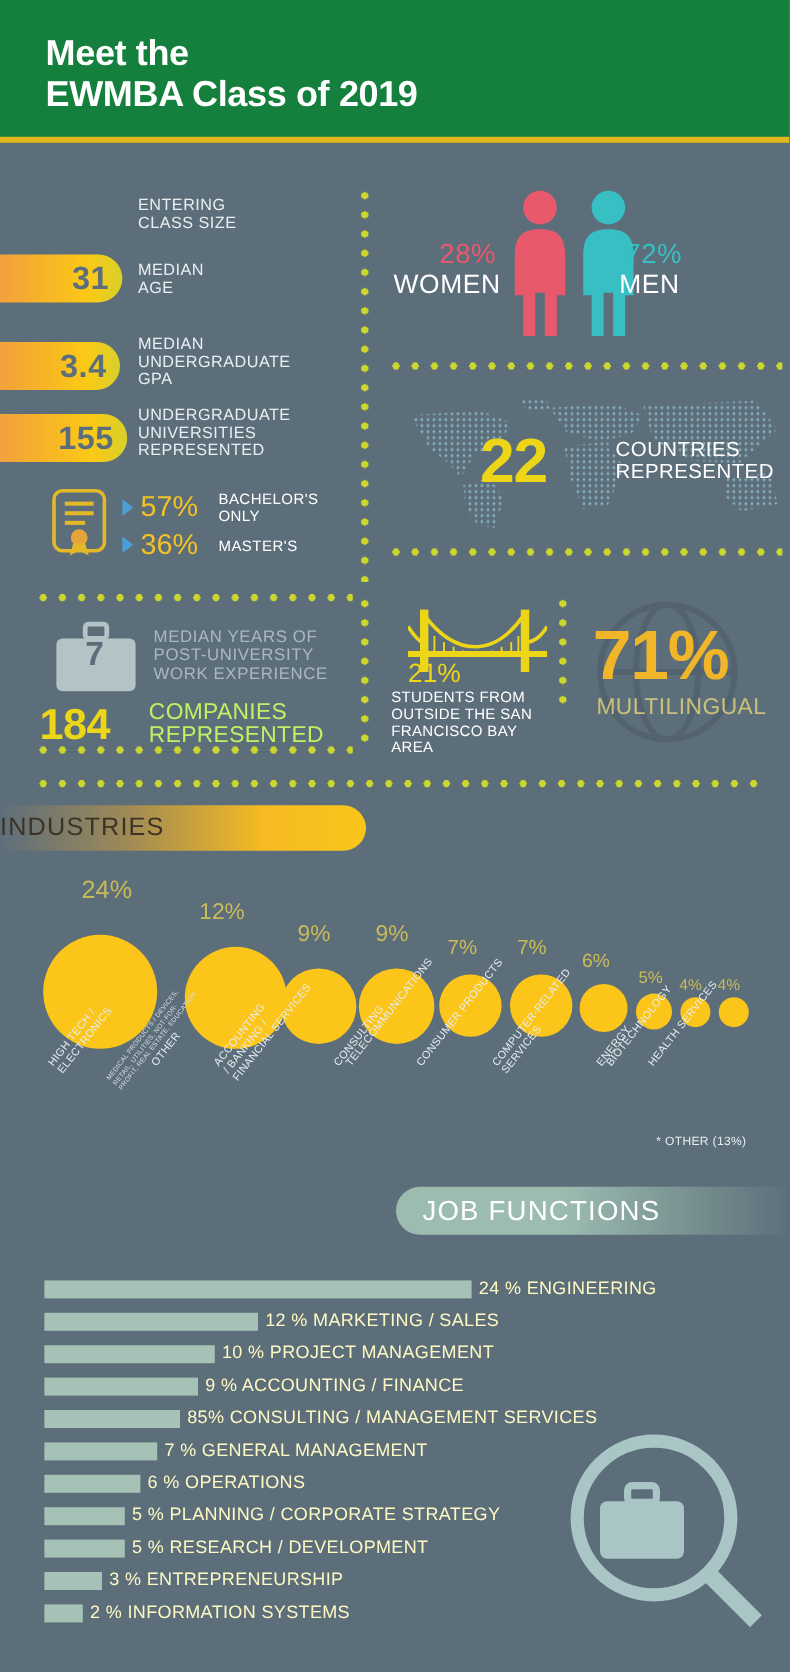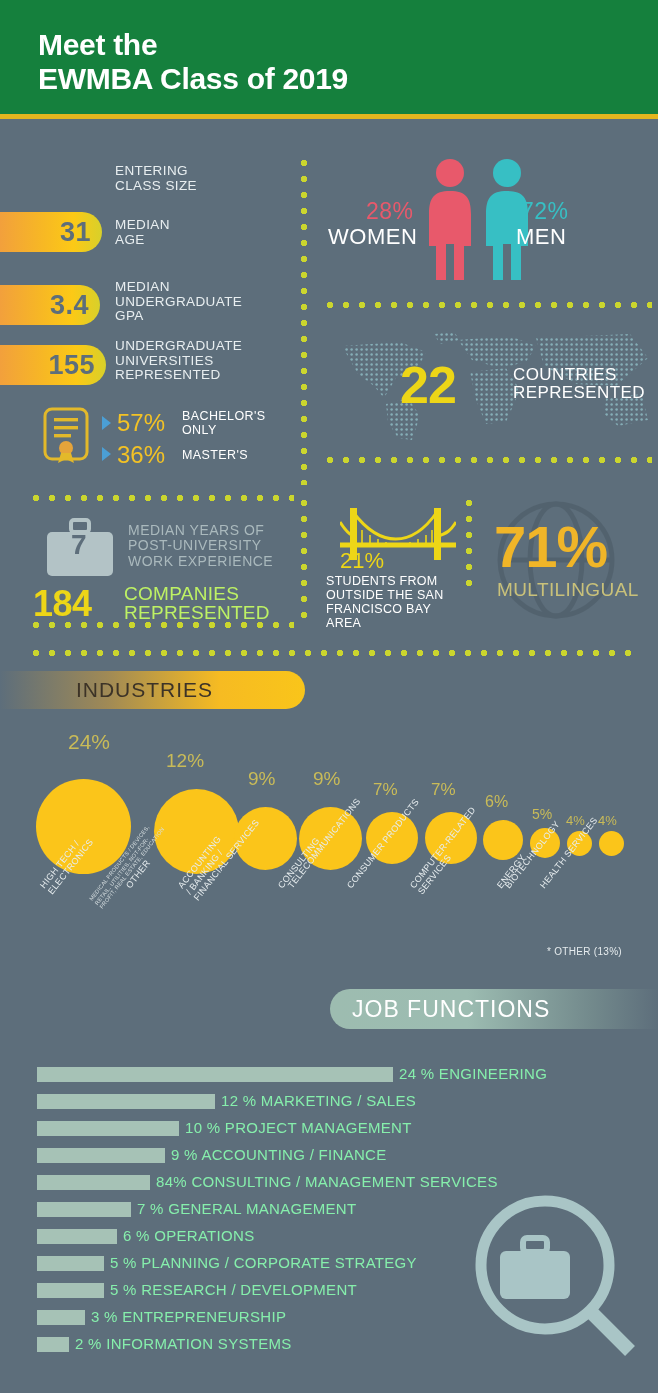--- a/index.html
+++ b/index.html
@@ -109,21 +109,21 @@
   }
   .multi-label {
     position: absolute; color: #c9c17a; font-size: 19px; letter-spacing: 0.4px;
   }
 
   
   .banner-industries {
     position: absolute; left: 0; top: 671px; width: 305px; height: 38px;
     border-radius: 0 20px 20px 0;
     background: linear-gradient(90deg, rgba(93,110,123,0) 0%, rgba(214,160,55,.55) 35%, #f6bb22 72%, #f9c51a 100%);
-    display: flex; align-items: center; justify-content: center; padding-right: 16px;
+    display: flex; align-items: center; justify-content: flex-start; padding-right: 16px;
   }
   .banner-industries span { color: #3c3327; font-size: 21px; letter-spacing: 1px; }
 
   .banner-jobs {
     position: absolute; left: 330px; top: 989px; width: 328px; height: 40px;
     border-radius: 20px 0 0 20px;
     background: linear-gradient(90deg, #9dbcb0 0%, #9cbcb1 42%, rgba(140,170,160,.45) 80%, rgba(93,110,123,0) 100%);
     display: flex; align-items: center; padding-left: 22px;
   }
   .banner-jobs span { color: #ffffff; font-size: 23px; letter-spacing: 1px; }
@@ -143,21 +143,21 @@
   }
   .other-note {
     position: absolute; right: 36px; top: 946px;
     color: #e6ecee; font-size: 10px; letter-spacing: 0.3px;
   }
 
   
   .jf-row { position: absolute; left: 37px; height: 15px; }
   .jf-bar { position: absolute; left: 0; top: 0; height: 15px; background: #a6c2b6; }
   .jf-text {
-    position: absolute; top: -2px; color: #86efac; font-size: 15px;
+    position: absolute; top: -2px; color: #fef9c3; font-size: 15px;
     letter-spacing: 0.3px; white-space: nowrap;
   }
 
   .mag { position: absolute; left: 470px; top: 1193px; }
 </style>
 </head>
 <body>
 
 <div class="page">
 
@@ -371,21 +371,21 @@
   <div class="jf-row" style="top:1121px; width:600px;">
     <div class="jf-bar" style="width:142px;"></div>
     <div class="jf-text" style="left:148px;">10 % PROJECT MANAGEMENT</div>
   </div>
   <div class="jf-row" style="top:1148px; width:600px;">
     <div class="jf-bar" style="width:128px;"></div>
     <div class="jf-text" style="left:134px;">9 % ACCOUNTING / FINANCE</div>
   </div>
   <div class="jf-row" style="top:1175px; width:600px;">
     <div class="jf-bar" style="width:113px;"></div>
-    <div class="jf-text" style="left:119px;">84% CONSULTING / MANAGEMENT SERVICES</div>
+    <div class="jf-text" style="left:119px;">85% CONSULTING / MANAGEMENT SERVICES</div>
   </div>
   <div class="jf-row" style="top:1202px; width:600px;">
     <div class="jf-bar" style="width:94px;"></div>
     <div class="jf-text" style="left:100px;">7 % GENERAL MANAGEMENT</div>
   </div>
   <div class="jf-row" style="top:1229px; width:600px;">
     <div class="jf-bar" style="width:80px;"></div>
     <div class="jf-text" style="left:86px;">6 % OPERATIONS</div>
   </div>
   <div class="jf-row" style="top:1256px; width:600px;">

